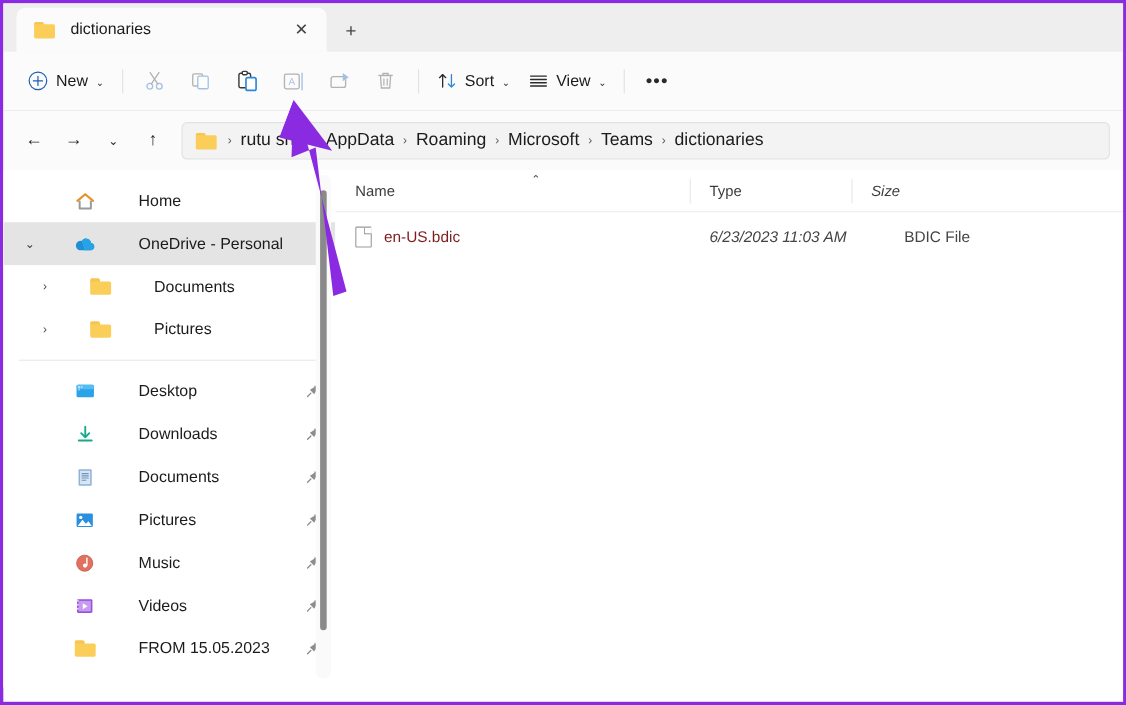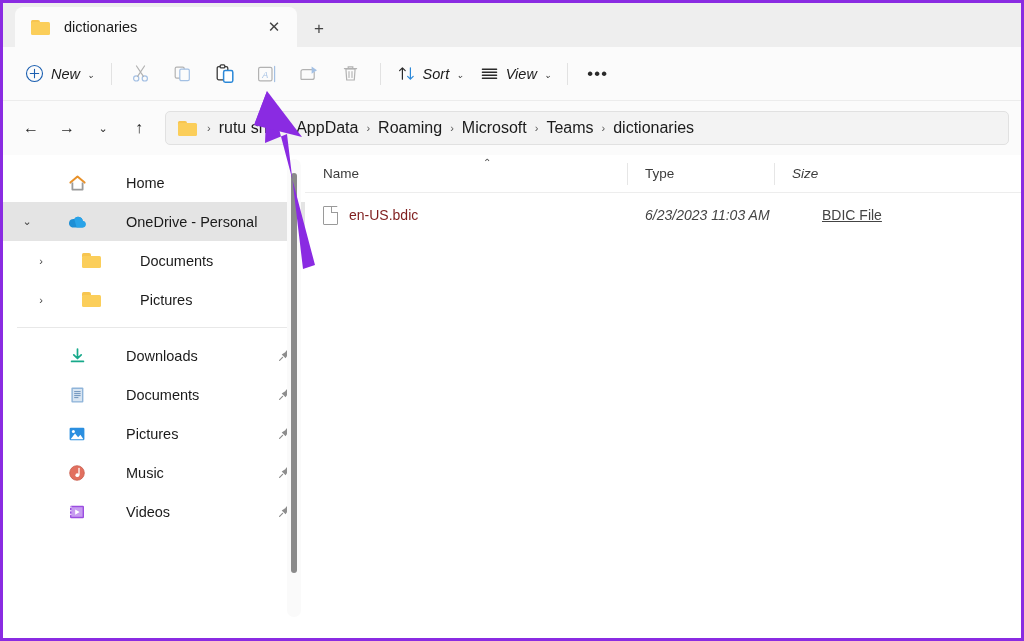--- a/index.html
+++ b/index.html
@@ -73,21 +73,20 @@
     background: #FBCE5A; border-radius: 1.5px;
   }
 
   
   .cmdbar {
     height: 54px;
     background: #fbfbfb;
     display: flex; align-items: center;
     padding-left: 14px;
     border-bottom: 1px solid #ececec;
-    font-style: italic;
   }
   .cbtn {
     height: 34px;
     display: flex; align-items: center; justify-content: center;
     border-radius: 5px;
     color: #1b1b1b;
     padding: 0 8px;
     gap: 7px;
   }
   .cbtn.icononly { width: 42px; padding: 0; }
@@ -211,21 +210,21 @@
     display: flex; align-items: center;
     margin-top: 2px;
   }
   .cell {
     font-size: 14px; color: #7f1d1d;
     display: flex; align-items: center;
     padding-left: 18px;
   }
   .cell-name { width: 322px; }
   .cell-date { width: 177px; color: #444; font-style: italic; }
-  .cell-type { width: 147px; color: #444; text-decoration: underline; }
+  .cell-type { width: 147px; color: #444; }
   .cell-size { width: 70px; }
   .file-ico {
     width: 15px; height: 19px;
     background: #ffffff;
     border: 1.3px solid #9a9a9a;
     border-radius: 1px;
     margin-right: 11px;
     position: relative;
   }
   .file-ico::after {
@@ -424,20 +423,39 @@
       <div class="navitem indent-1">
         <span class="twisty">›</span>
         <span class="nav-ico">
             <span class="folder-ico"></span>
           </span>
         <span class="nav-label">Pictures</span>
       </div>
 
       <div class="divider"></div>
 
+      <div class="navitem indent-0">
+        <span class="twisty"></span>
+        <span class="nav-ico">
+          <svg width="19" height="15" viewBox="0 0 19 15">
+            <rect x="1.6" y="1.8" width="15.8" height="11.4" rx="1.4" fill="#2BA3E8"></rect>
+            <rect x="1.6" y="1.8" width="15.8" height="4" rx="1.4" fill="#56BDF2"></rect>
+            <rect x="3.1" y="3.1" width="1.5" height="1.5" fill="#ffffff" opacity=".85"></rect>
+            <rect x="5.4" y="3.1" width="1.5" height="1.5" fill="#ffffff" opacity=".6"></rect>
+            <rect x="3.1" y="5.4" width="1.5" height="1.5" fill="#ffffff" opacity=".6"></rect>
+          </svg>
+        </span>
+        <span class="nav-label">Desktop</span>
+        <span class="pin">
+          <svg width="13" height="13" viewBox="0 0 13 13" style="transform:rotate(-40deg)">
+            <path d="M8.2 1.2 11.8 4.8 10 5.4 7.6 9.3 3.7 5.4 7.6 3z" fill="#8d8d8d"></path>
+            <path d="M4.6 8.4 1.6 11.4" stroke="#8d8d8d" stroke-width="1.2" stroke-linecap="round"></path>
+          </svg>
+        </span>
+      </div>
 
       <div class="navitem indent-0">
         <span class="twisty"></span>
         <span class="nav-ico">
           <svg width="19" height="17" viewBox="0 0 19 17">
             <path d="M9.5 2v9.2M5.8 7.8l3.7 3.7 3.7-3.7" fill="none" stroke="#17A98A" stroke-width="1.7" stroke-linecap="round" stroke-linejoin="round"></path>
             <path d="M3.6 14.4h11.8" stroke="#17A98A" stroke-width="1.7" stroke-linecap="round"></path>
           </svg>
         </span>
         <span class="nav-label">Downloads</span>
@@ -518,20 +536,33 @@
         </span>
         <span class="nav-label">Videos</span>
         <span class="pin">
           <svg width="13" height="13" viewBox="0 0 13 13" style="transform:rotate(-40deg)">
             <path d="M8.2 1.2 11.8 4.8 10 5.4 7.6 9.3 3.7 5.4 7.6 3z" fill="#8d8d8d"></path>
             <path d="M4.6 8.4 1.6 11.4" stroke="#8d8d8d" stroke-width="1.2" stroke-linecap="round"></path>
           </svg>
         </span>
       </div>
 
+      <div class="navitem indent-0">
+        <span class="twisty"></span>
+        <span class="nav-ico">
+            <span class="folder-ico"></span>
+          </span>
+        <span class="nav-label">FROM 15.05.2023</span>
+        <span class="pin">
+          <svg width="13" height="13" viewBox="0 0 13 13" style="transform:rotate(-40deg)">
+            <path d="M8.2 1.2 11.8 4.8 10 5.4 7.6 9.3 3.7 5.4 7.6 3z" fill="#8d8d8d"></path>
+            <path d="M4.6 8.4 1.6 11.4" stroke="#8d8d8d" stroke-width="1.2" stroke-linecap="round"></path>
+          </svg>
+        </span>
+      </div>
 
       <div class="sb-track">
         <div class="sb-thumb"></div>
       </div>
     </div>
 
     <div class="content">
 
       <div class="colheader">
         <div class="col col-name">

